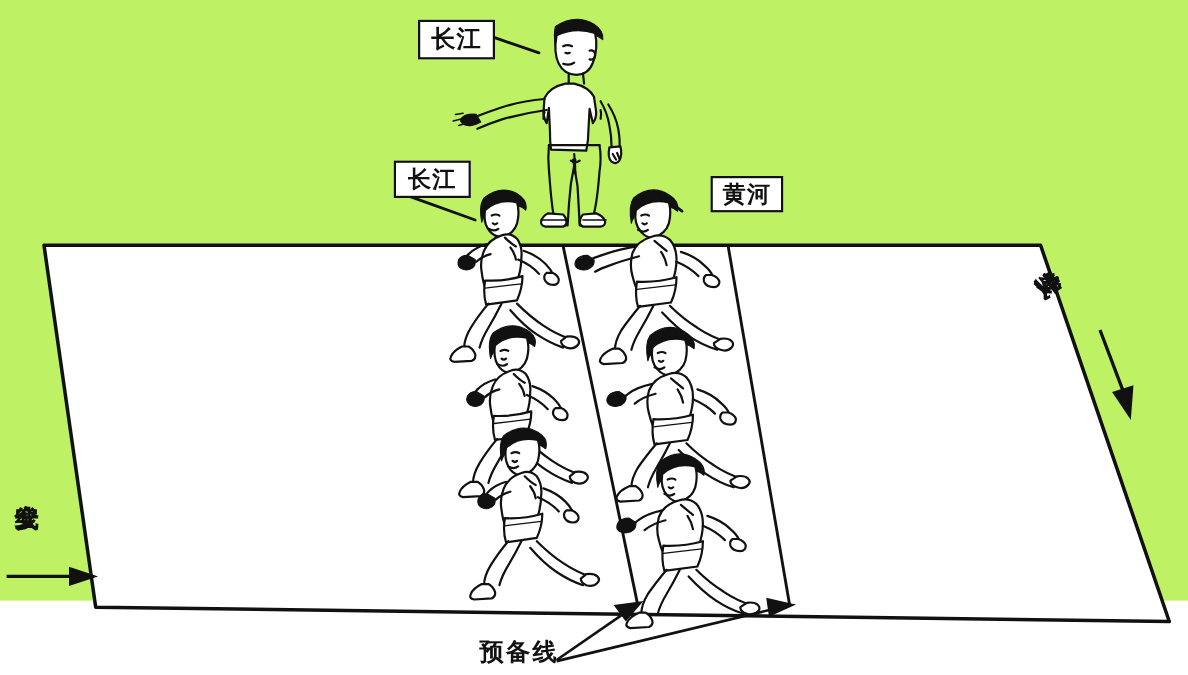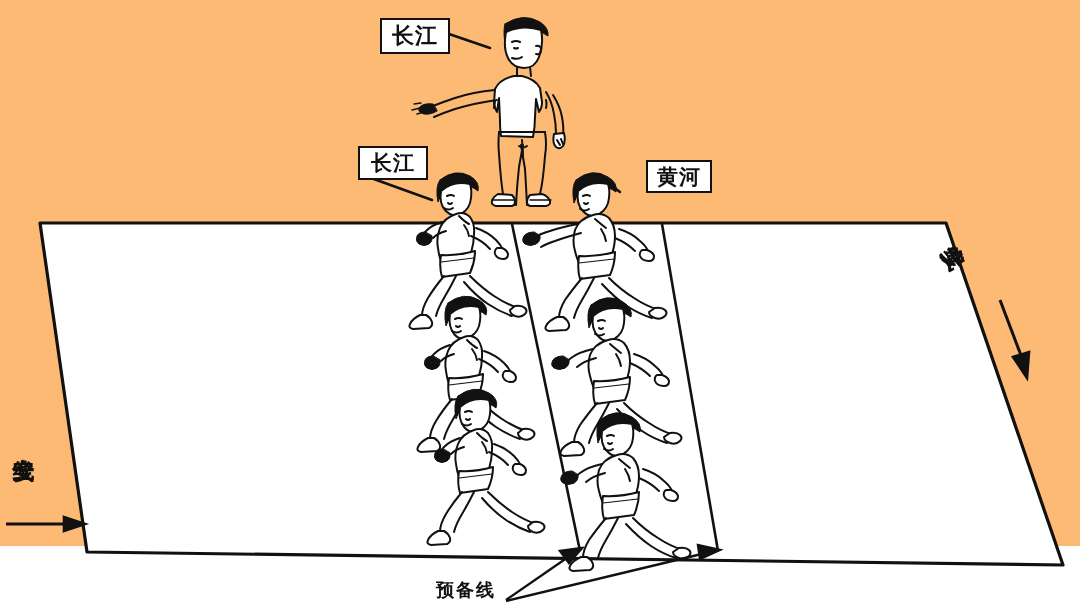--- a/index.html
+++ b/index.html
@@ -11,21 +11,21 @@
   body {
     width: 1080px;
     height: 614px;
     overflow: hidden;
     font-family: "DejaVu Sans", "Liberation Sans", sans-serif;
   }
   #stage {
     position: relative;
     width: 1080px;
     height: 546px;
-    background: #fdba74;
+    background: #bef264;
   }
   #stage svg.layer {
     position: absolute;
     left: 0;
     top: 0;
     width: 1080px;
     height: 614px;
   }
   .lbl {
     position: absolute;
@@ -301,15 +301,15 @@
   <div class="lbl" style="left:380px; top:18px; width:70px; height:36px; font-size:22px;">长江</div>
 
   <div class="lbl" style="left:358px; top:146px; width:70px; height:34px; font-size:21px;">长江</div>
 
   <div class="lbl" style="left:646px; top:160px; width:66px; height:33px; font-size:21px;">黄河</div>
 
   <div class="side-text vert-text" style="left:12px; top:440px; font-size:22px;">安全线</div>
 
   <div class="side-text vert-text rot-text" style="left:966px; top:240px; font-size:22px;">安全线</div>
 
-  <div class="side-text flat-text" style="left:436px; top:578px; font-size:18px;">预备线</div>
+  <div class="side-text flat-text" style="left:436px; top:578px; font-size:22px;">预备线</div>
 
 </div>
 
 </body></html>

